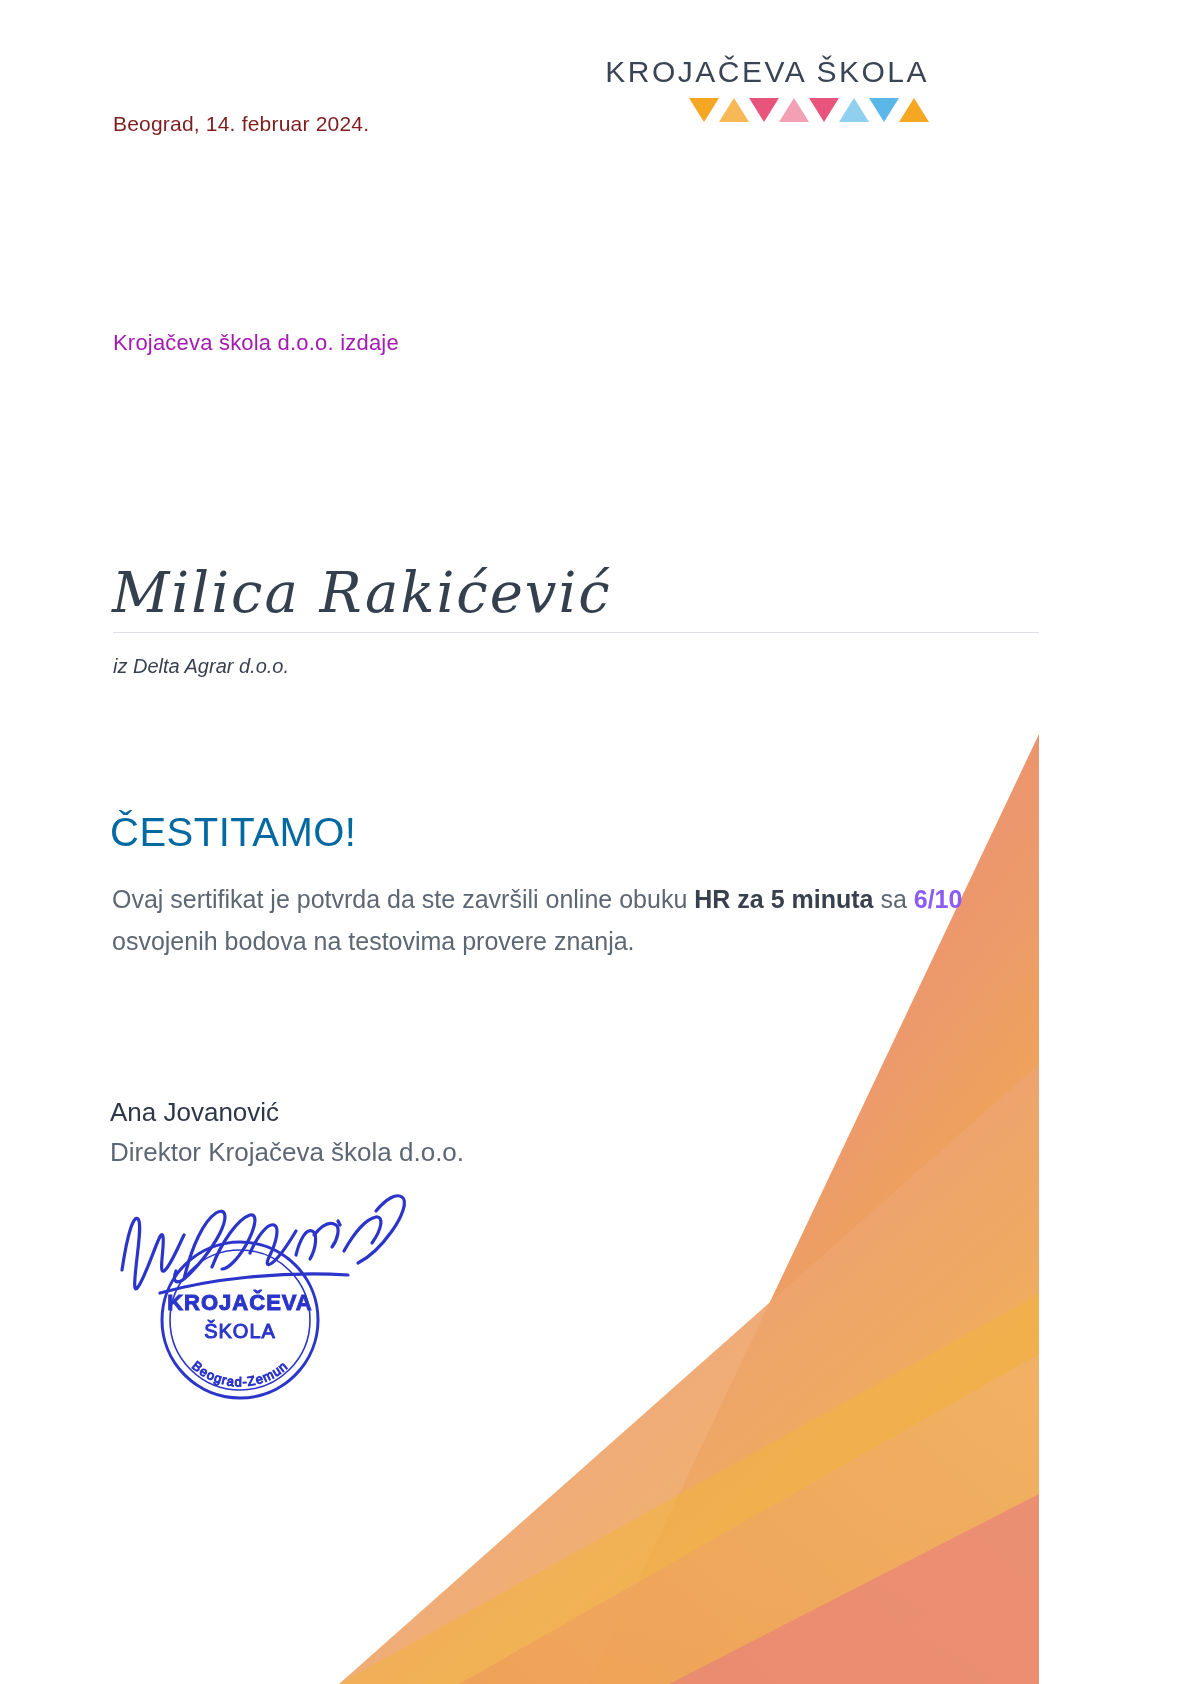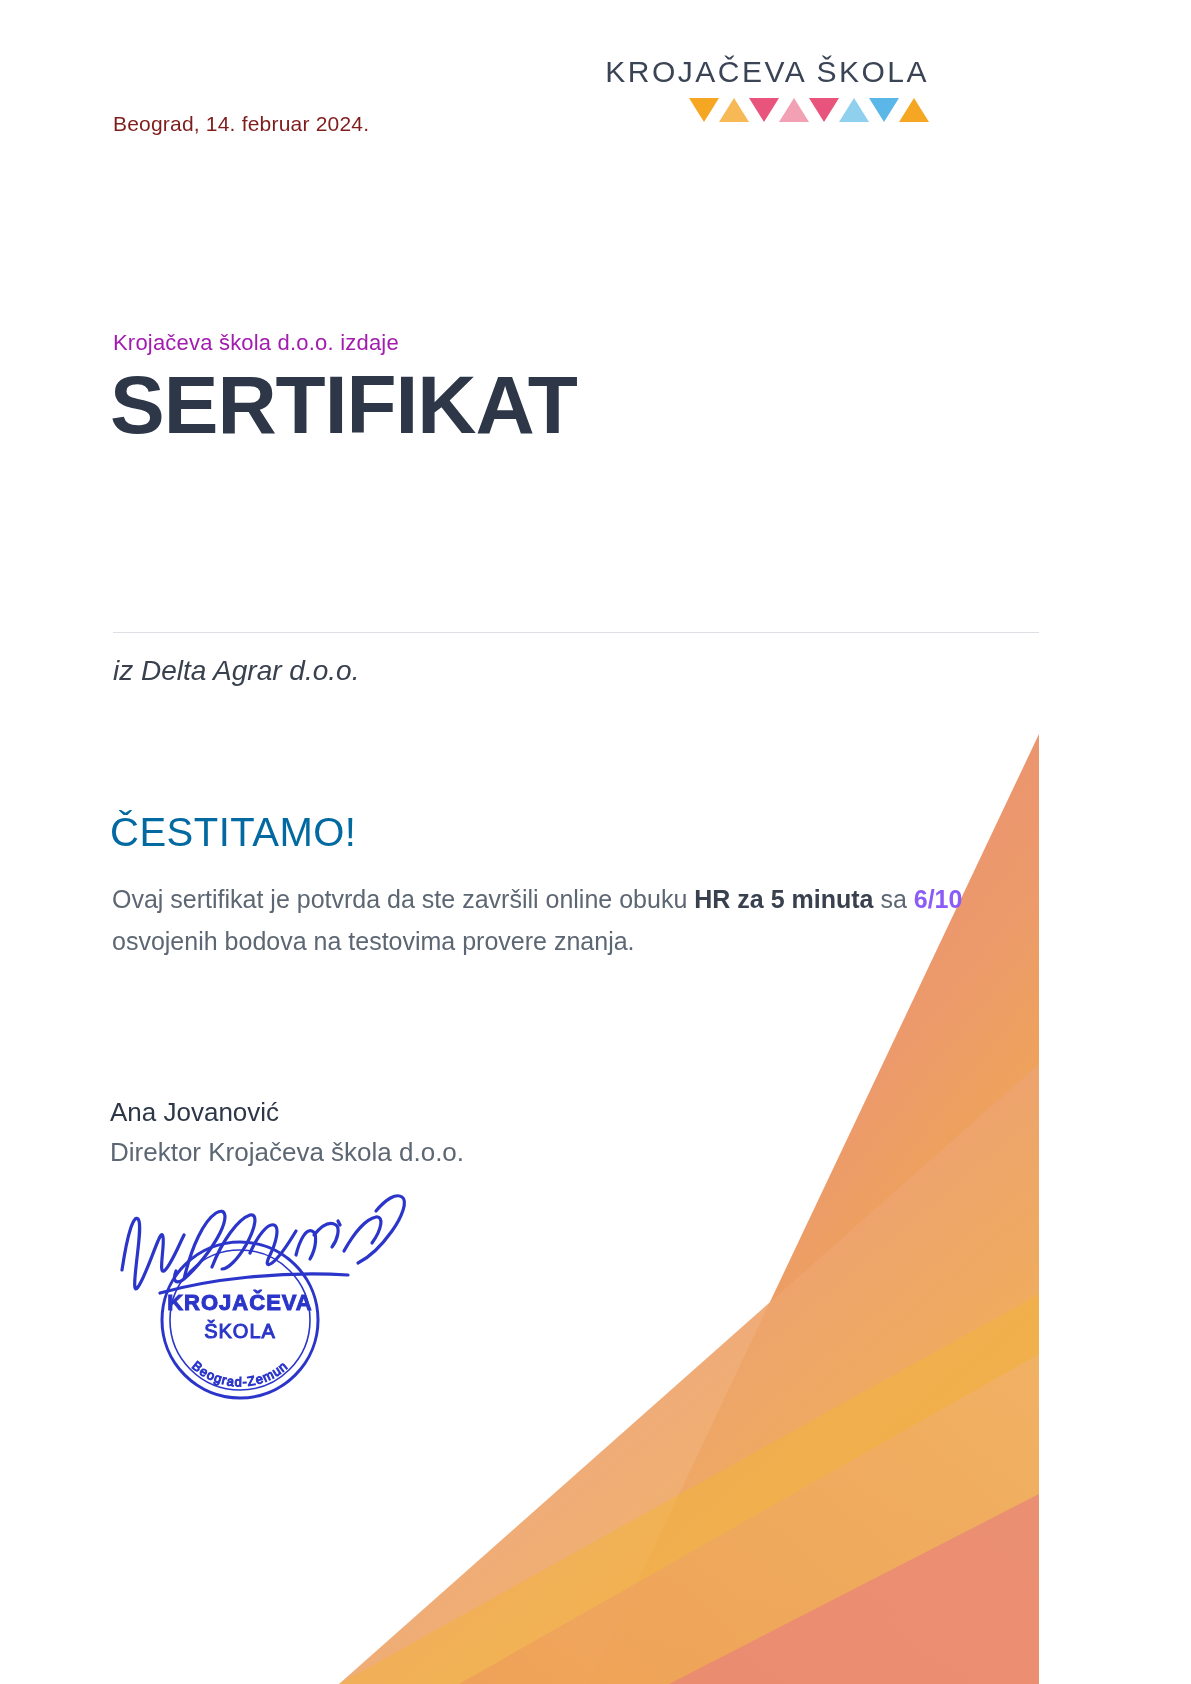--- a/index.html
+++ b/index.html
@@ -105,21 +105,21 @@
     top: 632px;
     left: 113px;
     width: 965px;
     height: 1px;
     background: #dcdfe3;
   }
   .recipient-from {
     position: absolute;
     top: 655px;
     left: 113px;
-    font-size: 28px;
+    font-size: 20px;
     font-style: italic;
     color: #39414f;
   }
 
   
   .congrats {
     position: absolute;
     top: 810px;
     left: 110px;
     font-size: 40px;
@@ -207,22 +207,22 @@
       <span class="tri down" style="color:#e8547c"></span>
       <span class="tri up" style="color:#8fd0ef"></span>
       <span class="tri down" style="color:#5bb7e8"></span>
       <span class="tri up" style="color:#f5a623"></span>
     </div>
   </div>
 
   <div class="date-line">Beograd, 14. februar 2024.</div>
 
   <div class="issuer">Krojačeva škola d.o.o. izdaje</div>
-  <div class="title">SERTIFIKAT</div>
-
+
+  <div class="recipient">Milica Rakićević</div>
   <div class="recipient-rule"></div>
   <div class="recipient-from">iz Delta Agrar d.o.o.</div>
 
   <div class="congrats">ČESTITAMO!</div>
   <div class="body-text">
     <span>Ovaj sertifikat je potvrda da ste završili online obuku </span><b>HR za 5 minuta</b><span> sa </span><span class="score">6/10</span><span> osvojenih bodova na testovima provere znanja.</span>
   </div>
 
   <div class="sig-name">Ana Jovanović</div>
   <div class="sig-role">Direktor Krojačeva škola d.o.o.</div>

